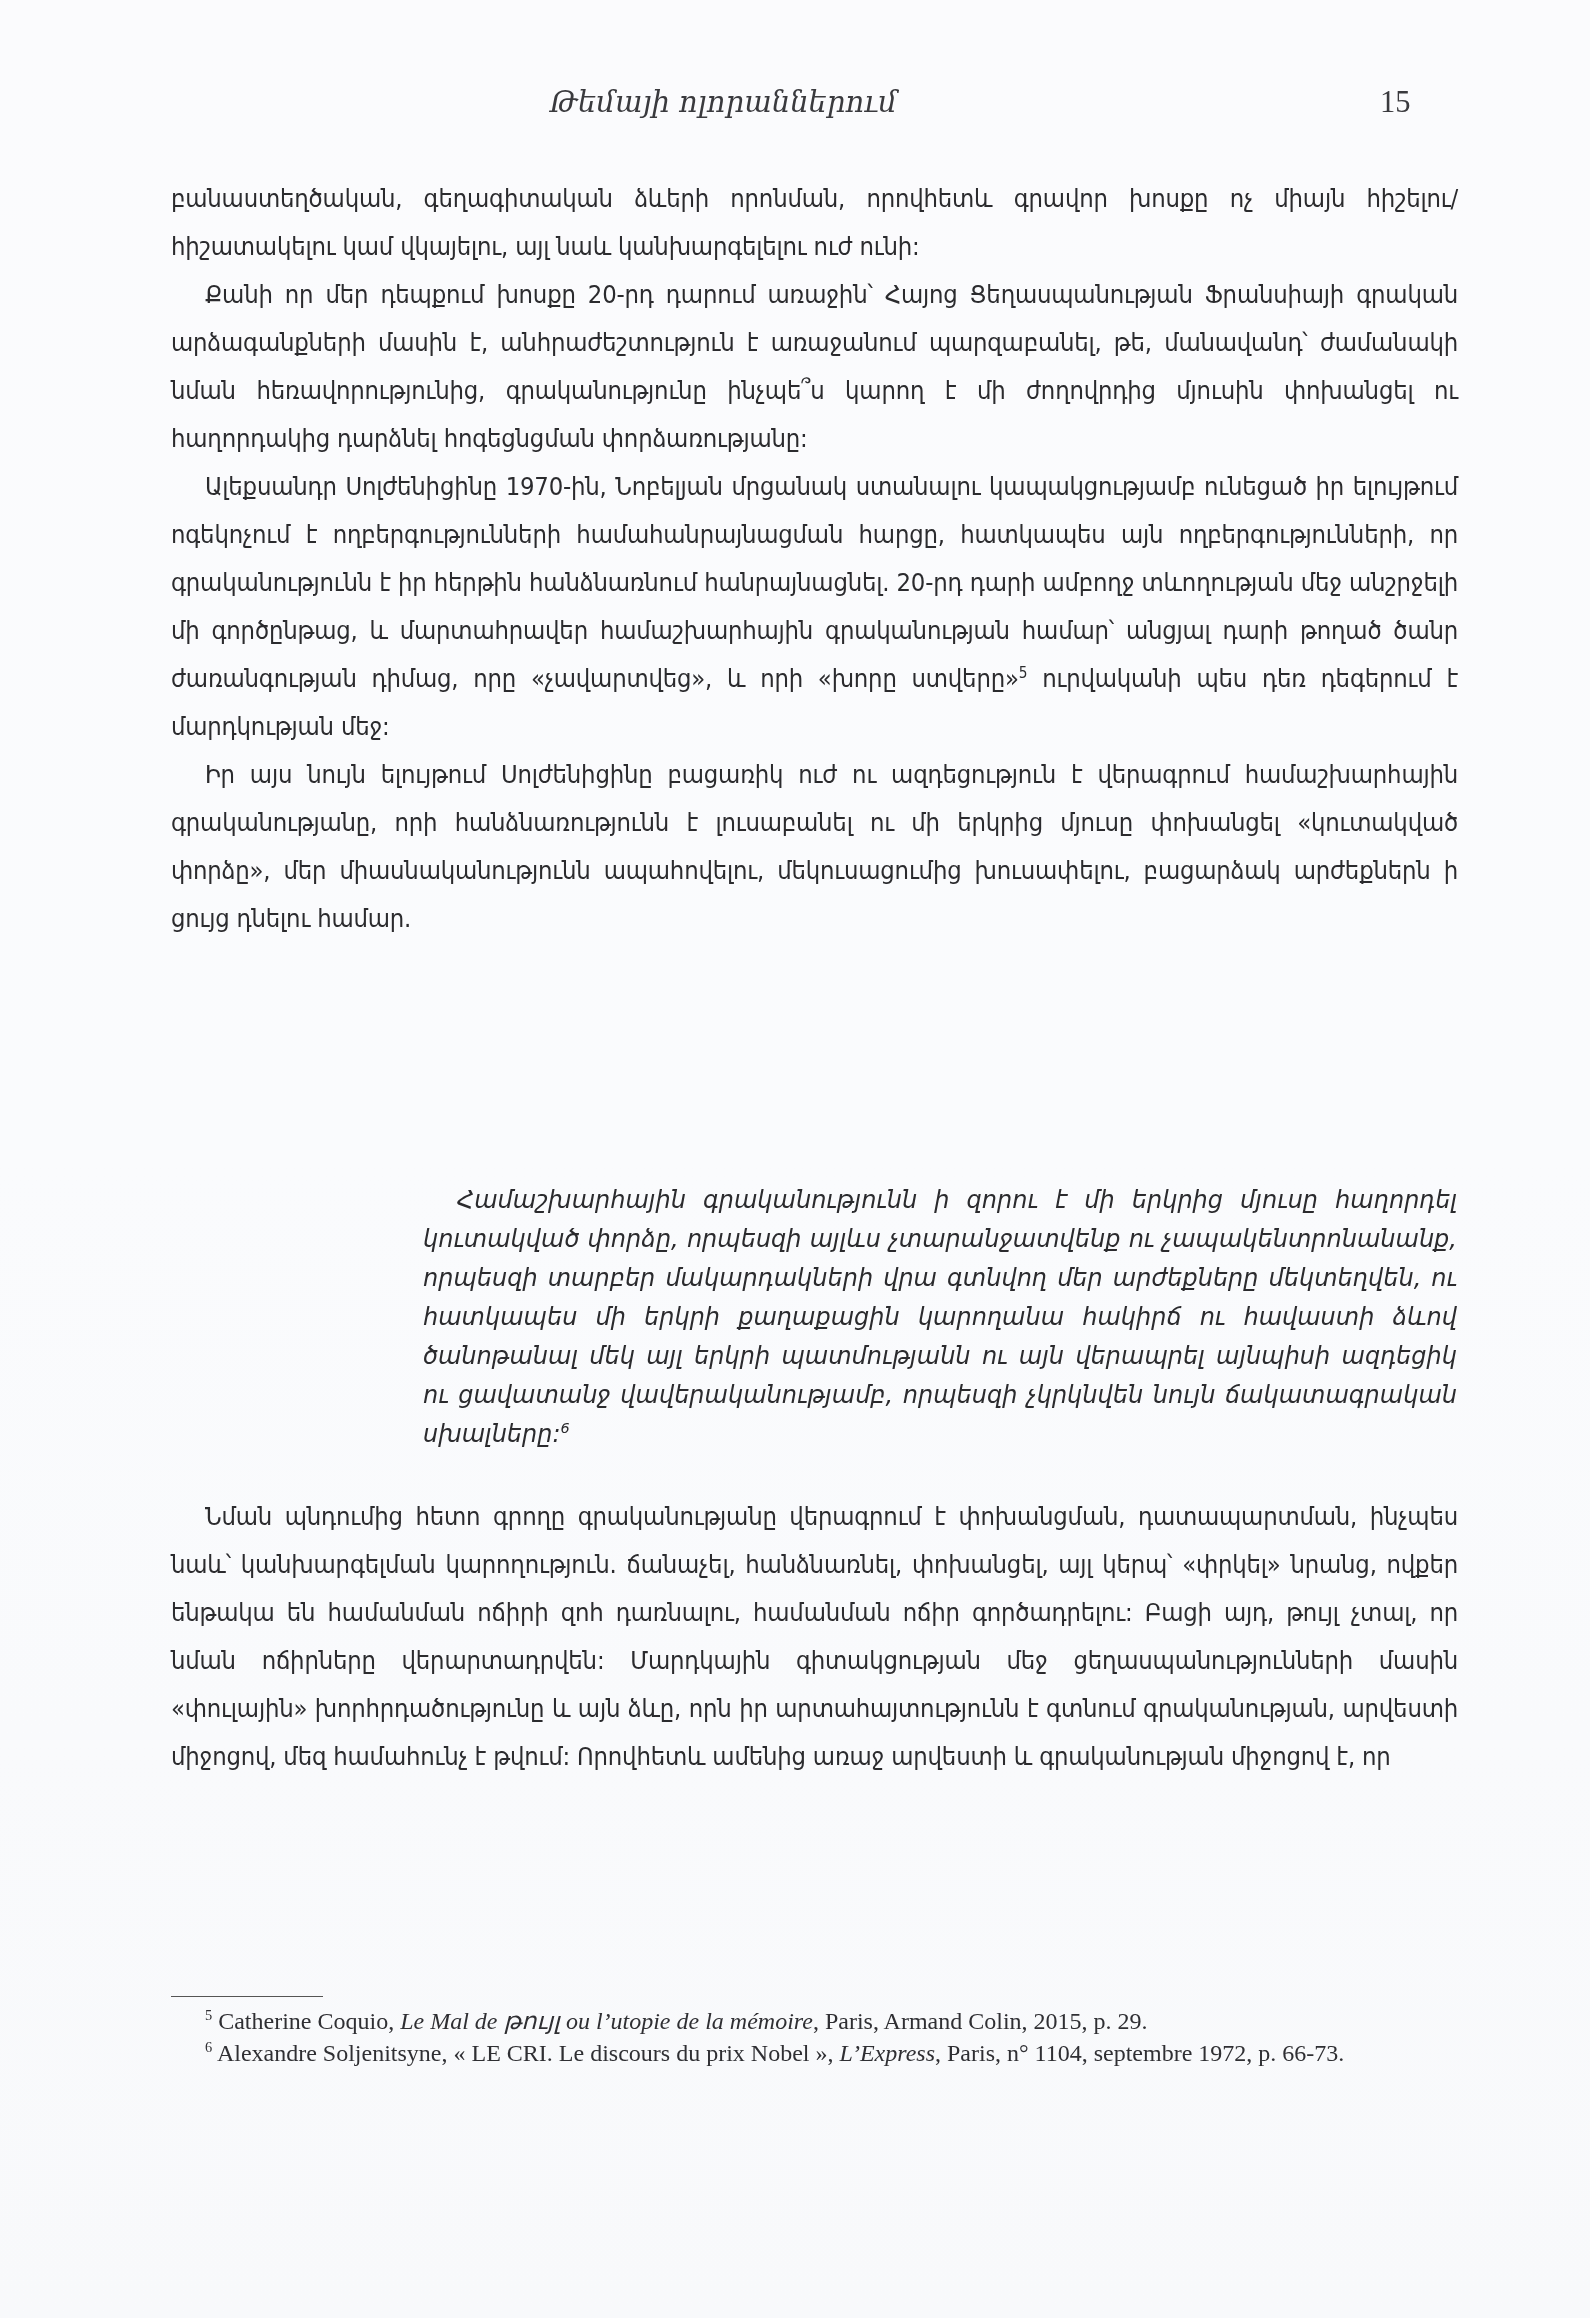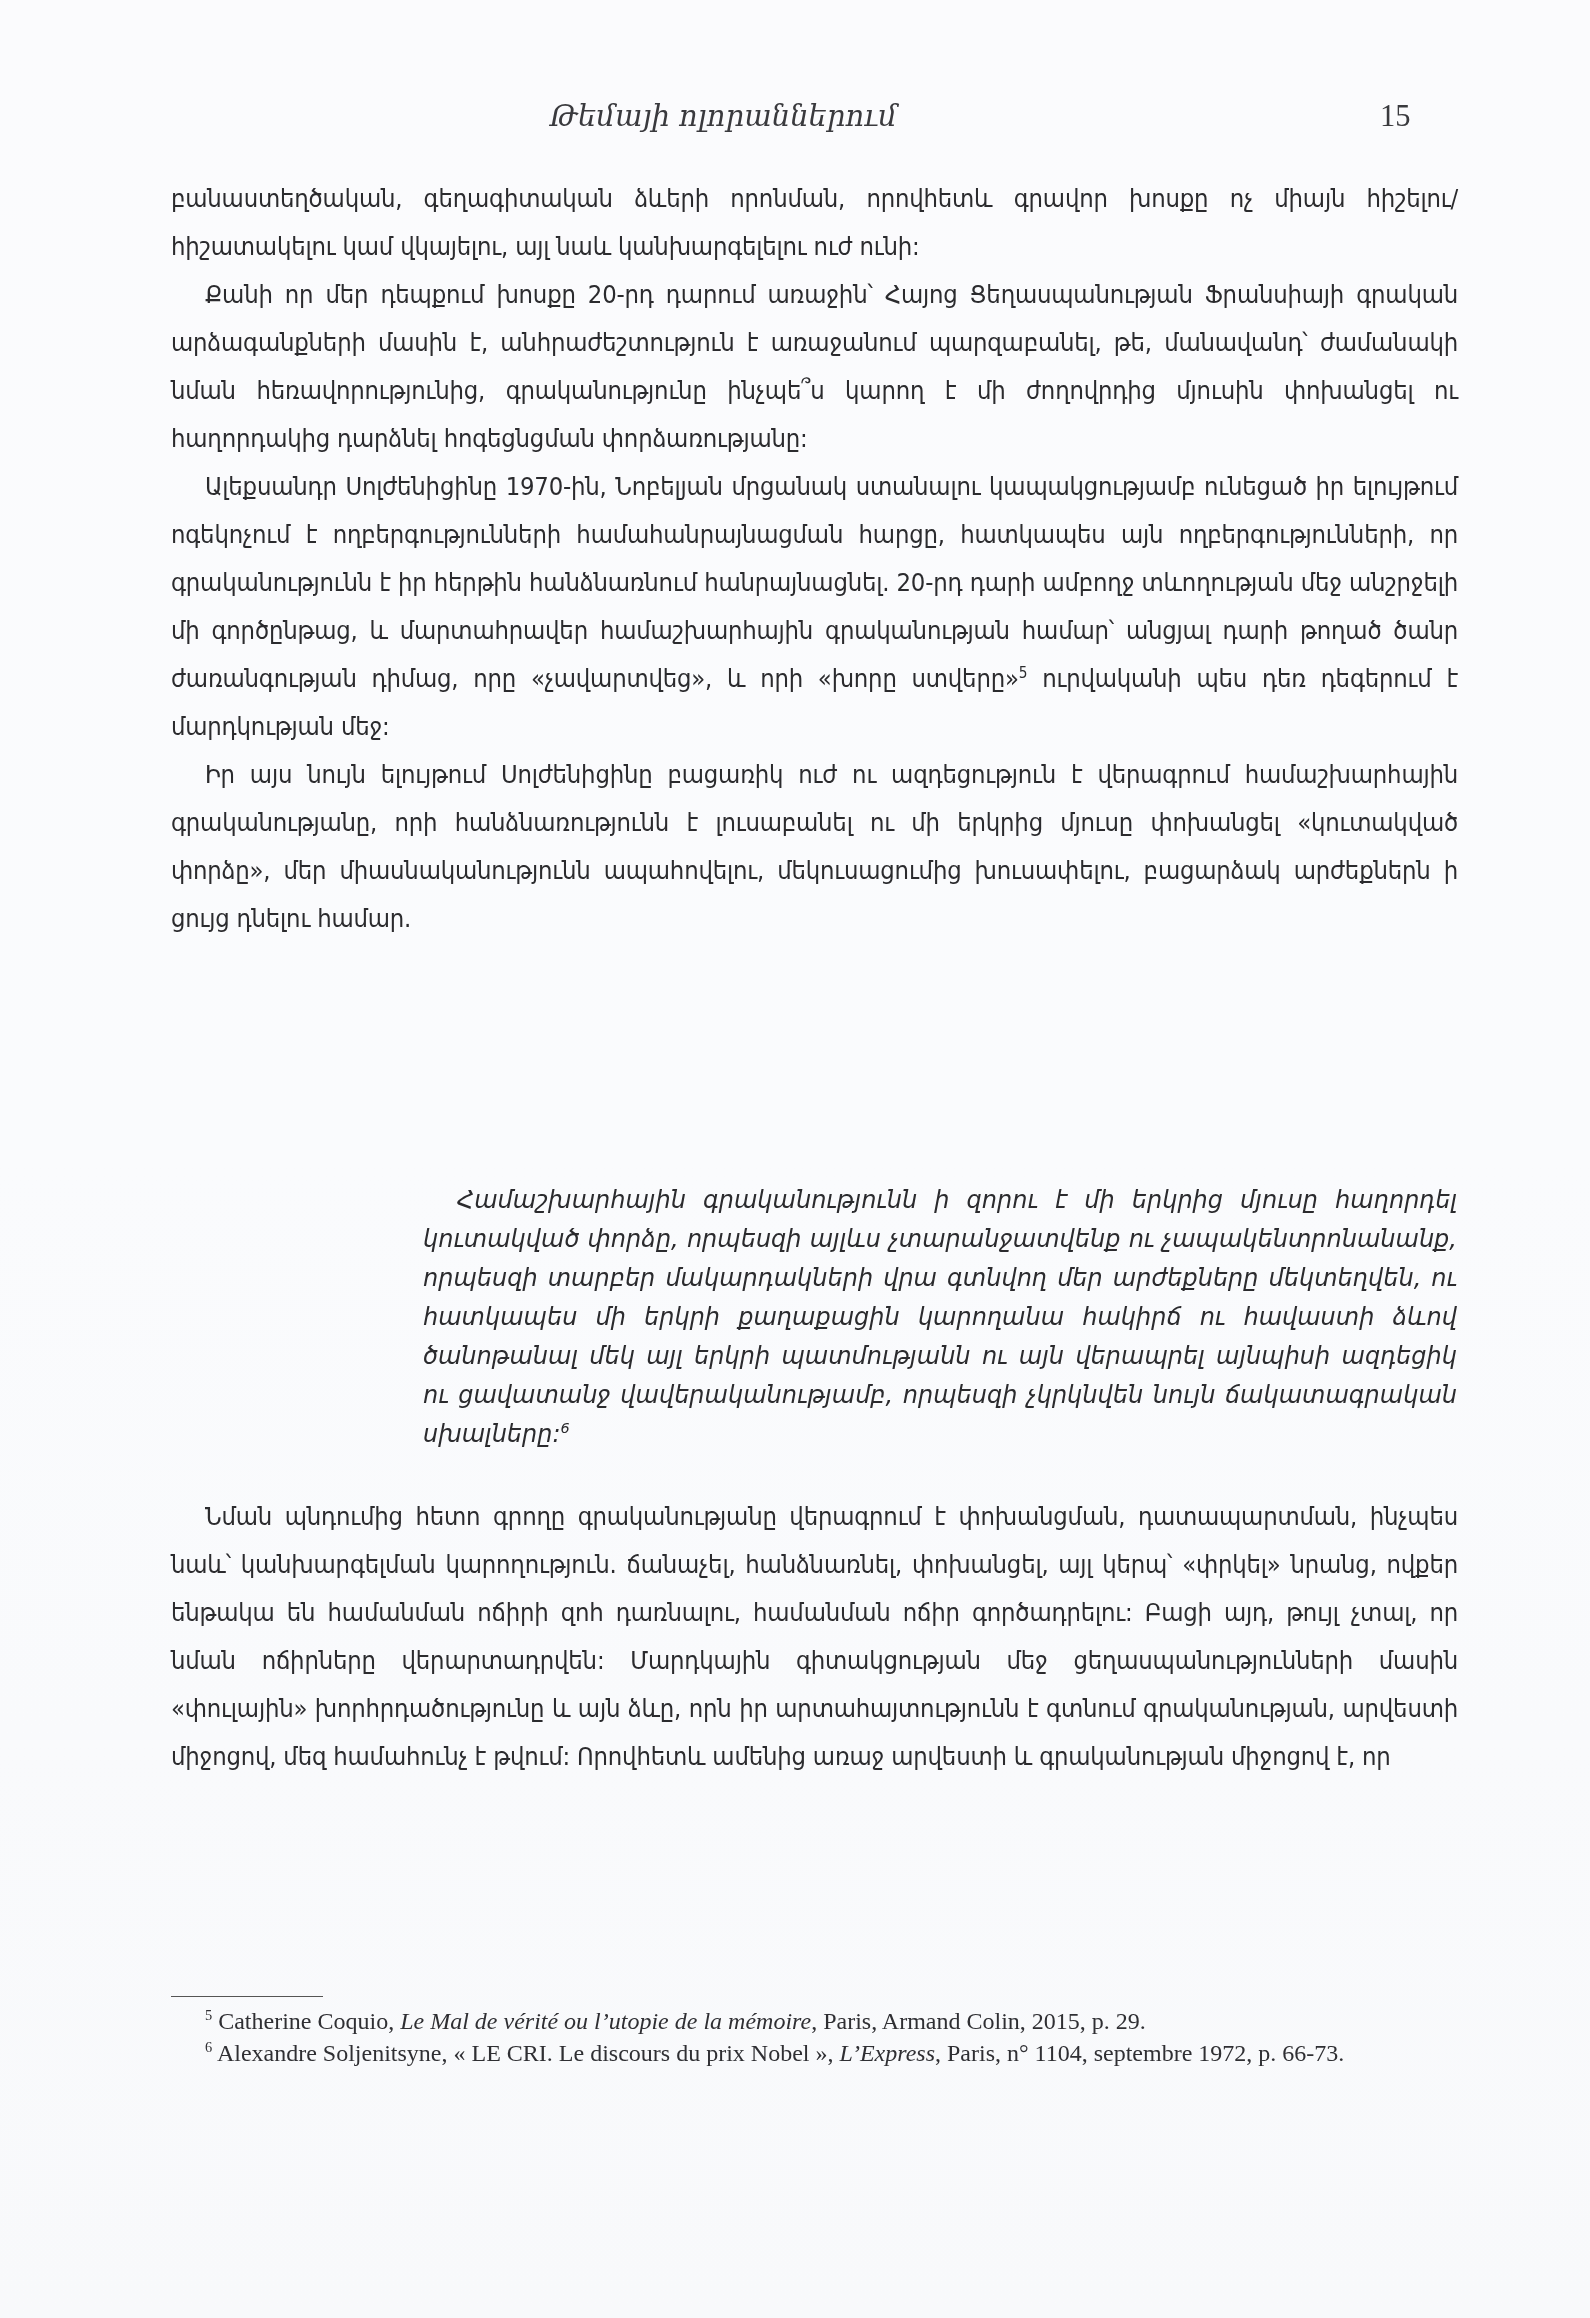--- a/index.html
+++ b/index.html
@@ -9,21 +9,21 @@
     position: relative;
     overflow: hidden;
     font-family: "DejaVu Serif", "Liberation Serif", serif;
     color: #2b2b2e;
   }
   .page {
     position: absolute; left: 0; top: 0; width: 1591px; height: 2319px;
     background: linear-gradient(180deg, #fbfbfd 0%, #fafbfd 50%, #f8f9fb 100%);
   }
   .running-head {
-    position: absolute; top: 85px; left: 0; right: 0; height: 51px; margin-top: 14px;
+    position: absolute; top: 85px; left: 0; right: 0; height: 51px;
   }
   .running-title {
     position: absolute; left: 550px; top: 0;
     font-style: italic; font-size: 29px; color: #3a3a3e;
     font-family: "DejaVu Serif", serif;
   }
   .page-number {
     position: absolute; left: 1380px; top: 0;
     font-size: 30.5px; color: #3a3a3e;
     font-family: "Liberation Serif", serif;
@@ -81,21 +81,21 @@
 
   <div class="body-text" style="top:1492px;">
     <p class="indent">Նման պնդումից հետո գրողը գրականությանը վերագրում է փոխանցման, դատապարտման, ինչպես նաև՝ կանխարգելման կարողություն. ճանաչել, հանձնառնել, փոխանցել, այլ կերպ՝ «փրկել» նրանց, ովքեր ենթակա են համանման ոճիրի զոհ դառնալու, համանման ոճիր գործադրելու: Բացի այդ, թույլ չտալ, որ նման ոճիրները վերարտադրվեն: Մարդկային գիտակցության մեջ ցեղասպանությունների մասին «փուլային» խորհրդածությունը և այն ձևը, որն իր արտահայտությունն է գտնում գրականության, արվեստի միջոցով, մեզ համահունչ է թվում: Որովհետև ամենից առաջ արվեստի և գրականության միջոցով է, որ</p>
   </div>
 
   <div class="footnote-rule"></div>
 
   <div class="footnotes">
     <p>
       <sup>5</sup>
-      <span>Catherine Coquio, </span><i>Le Mal de vérité ou l’utopie de la mémoire</i><span>, Paris, Armand Colin, 2015, p. 29.</span>
+      <span>Catherine Coquio, </span><i>Le Mal de թույլ ou l’utopie de la mémoire</i><span>, Paris, Armand Colin, 2015, p. 29.</span>
     </p>
     <p>
       <sup>6</sup>
       <span>Alexandre Soljenitsyne, « LE CRI. Le discours du prix Nobel », </span><i>L’Express</i><span>, Paris, n° 1104, septembre 1972, p. 66-73.</span>
     </p>
   </div>
 
 </div>
 
 

